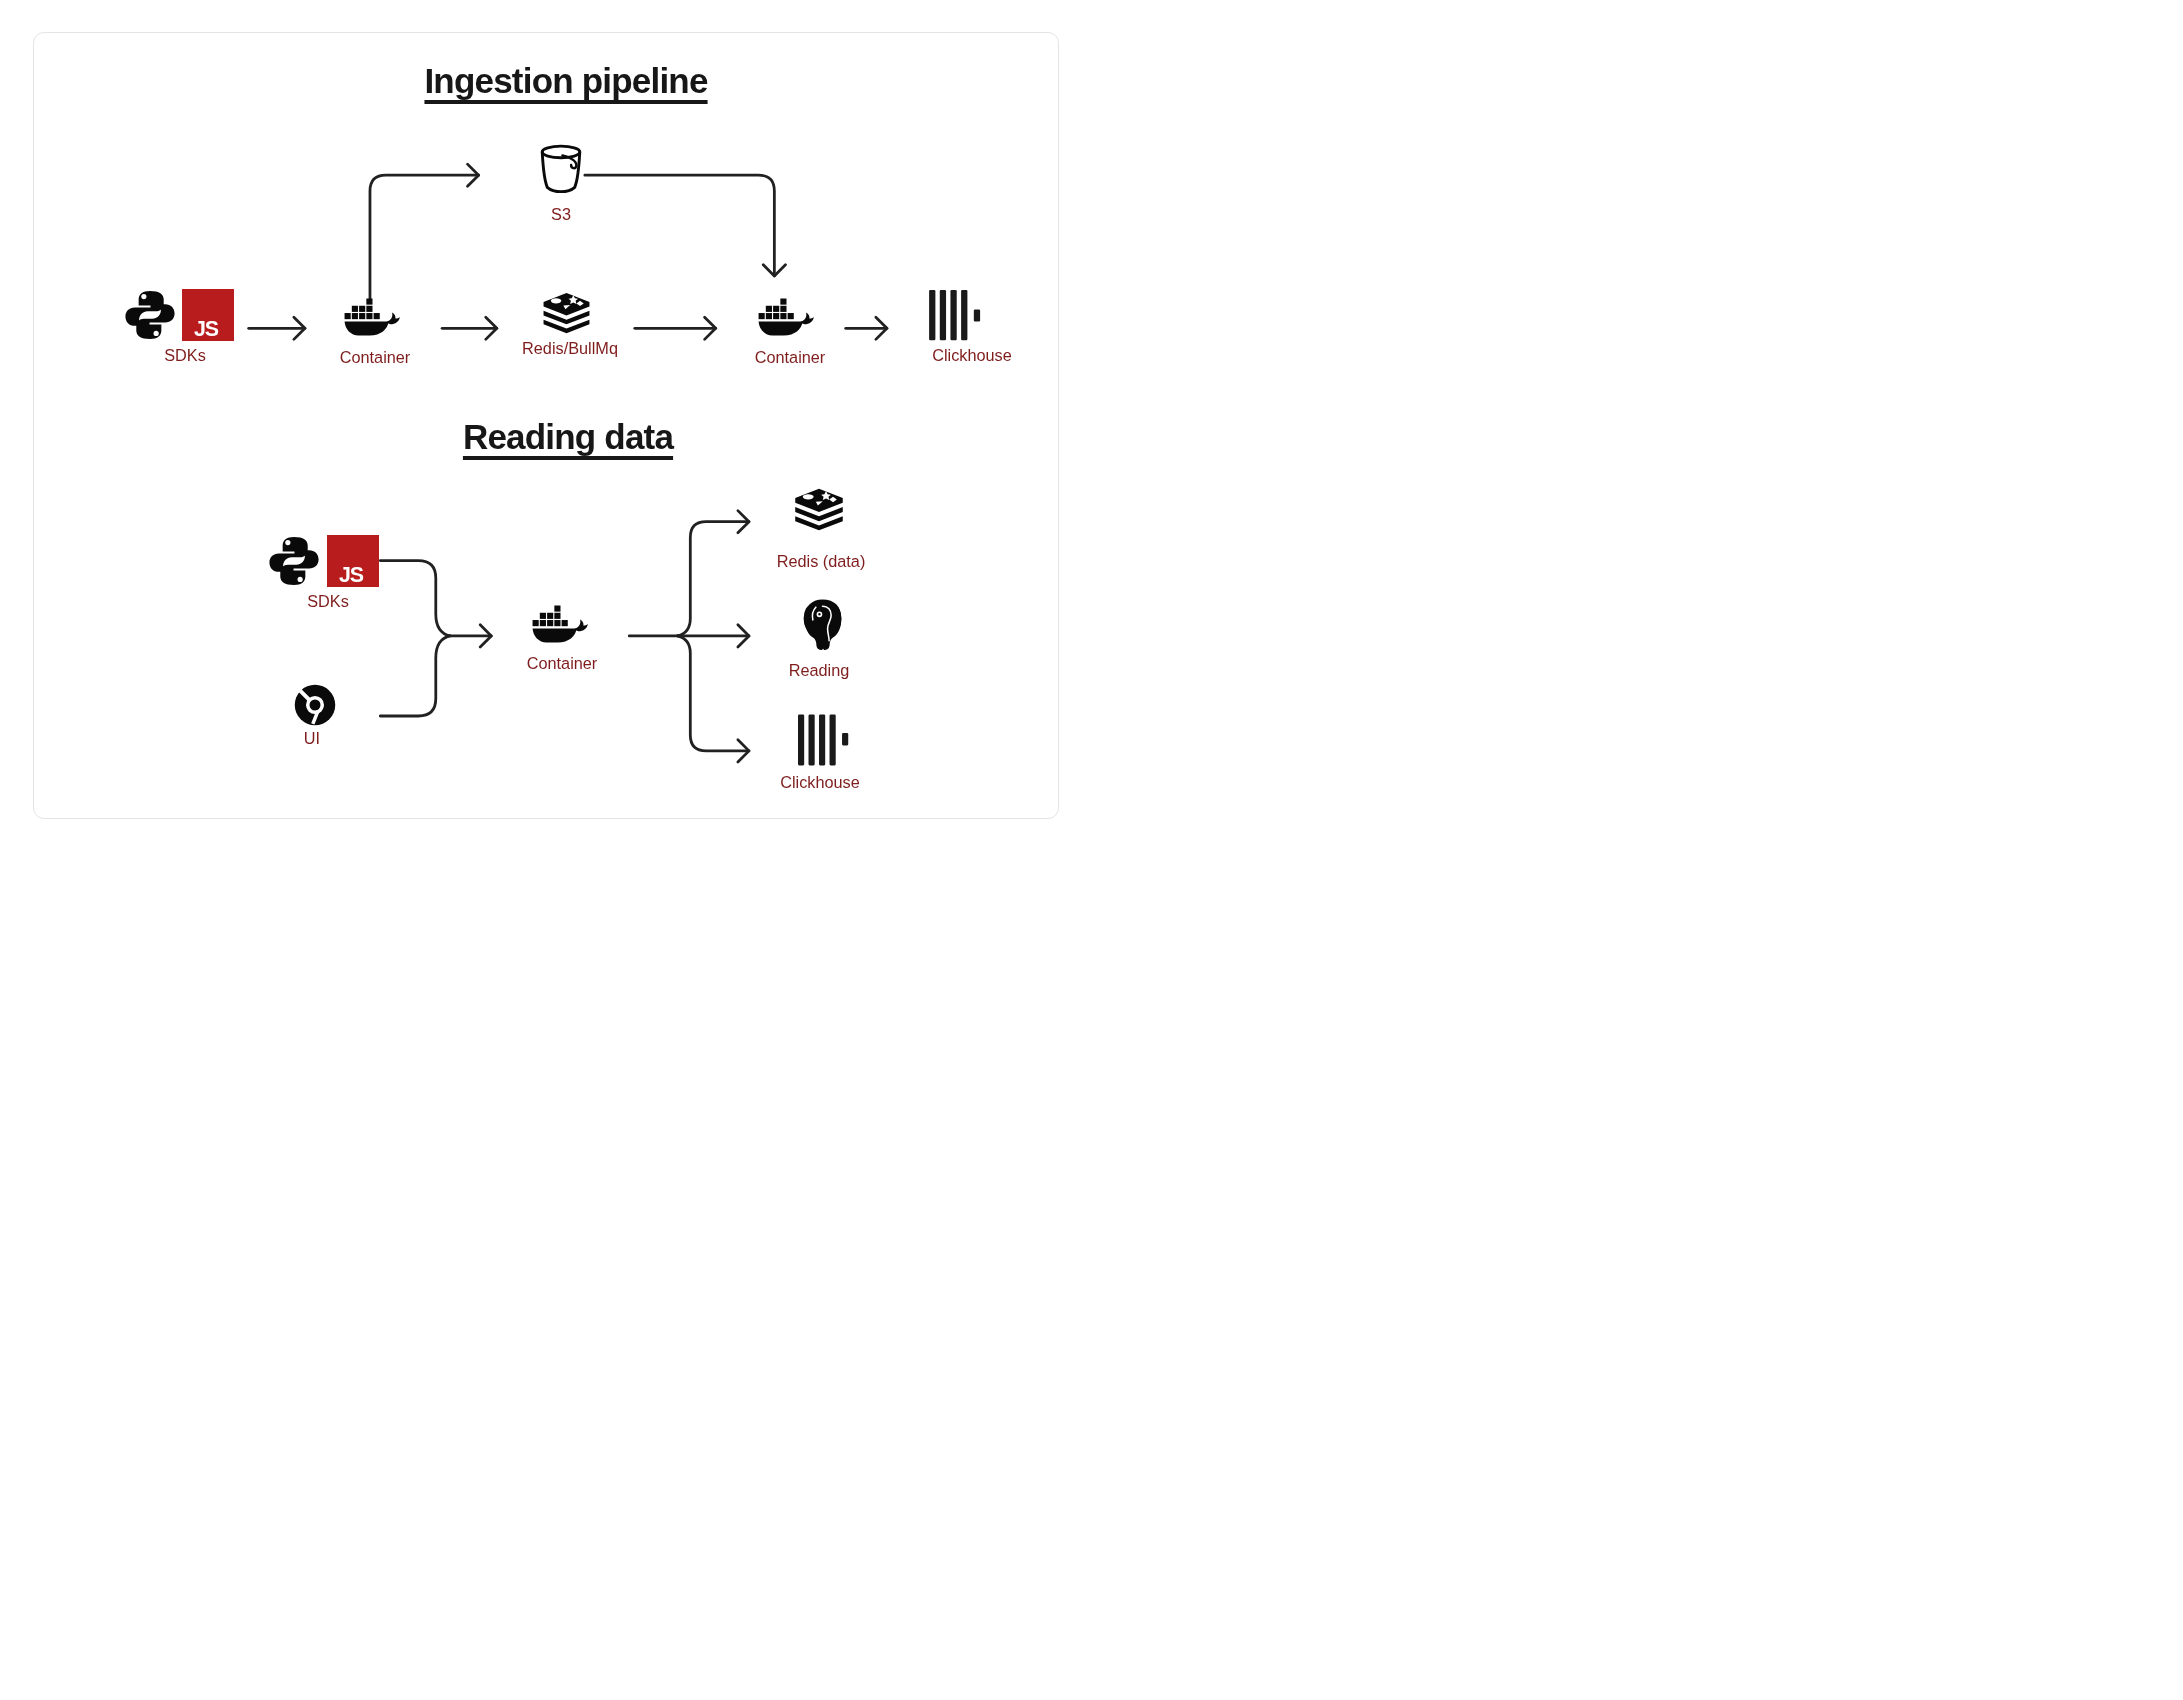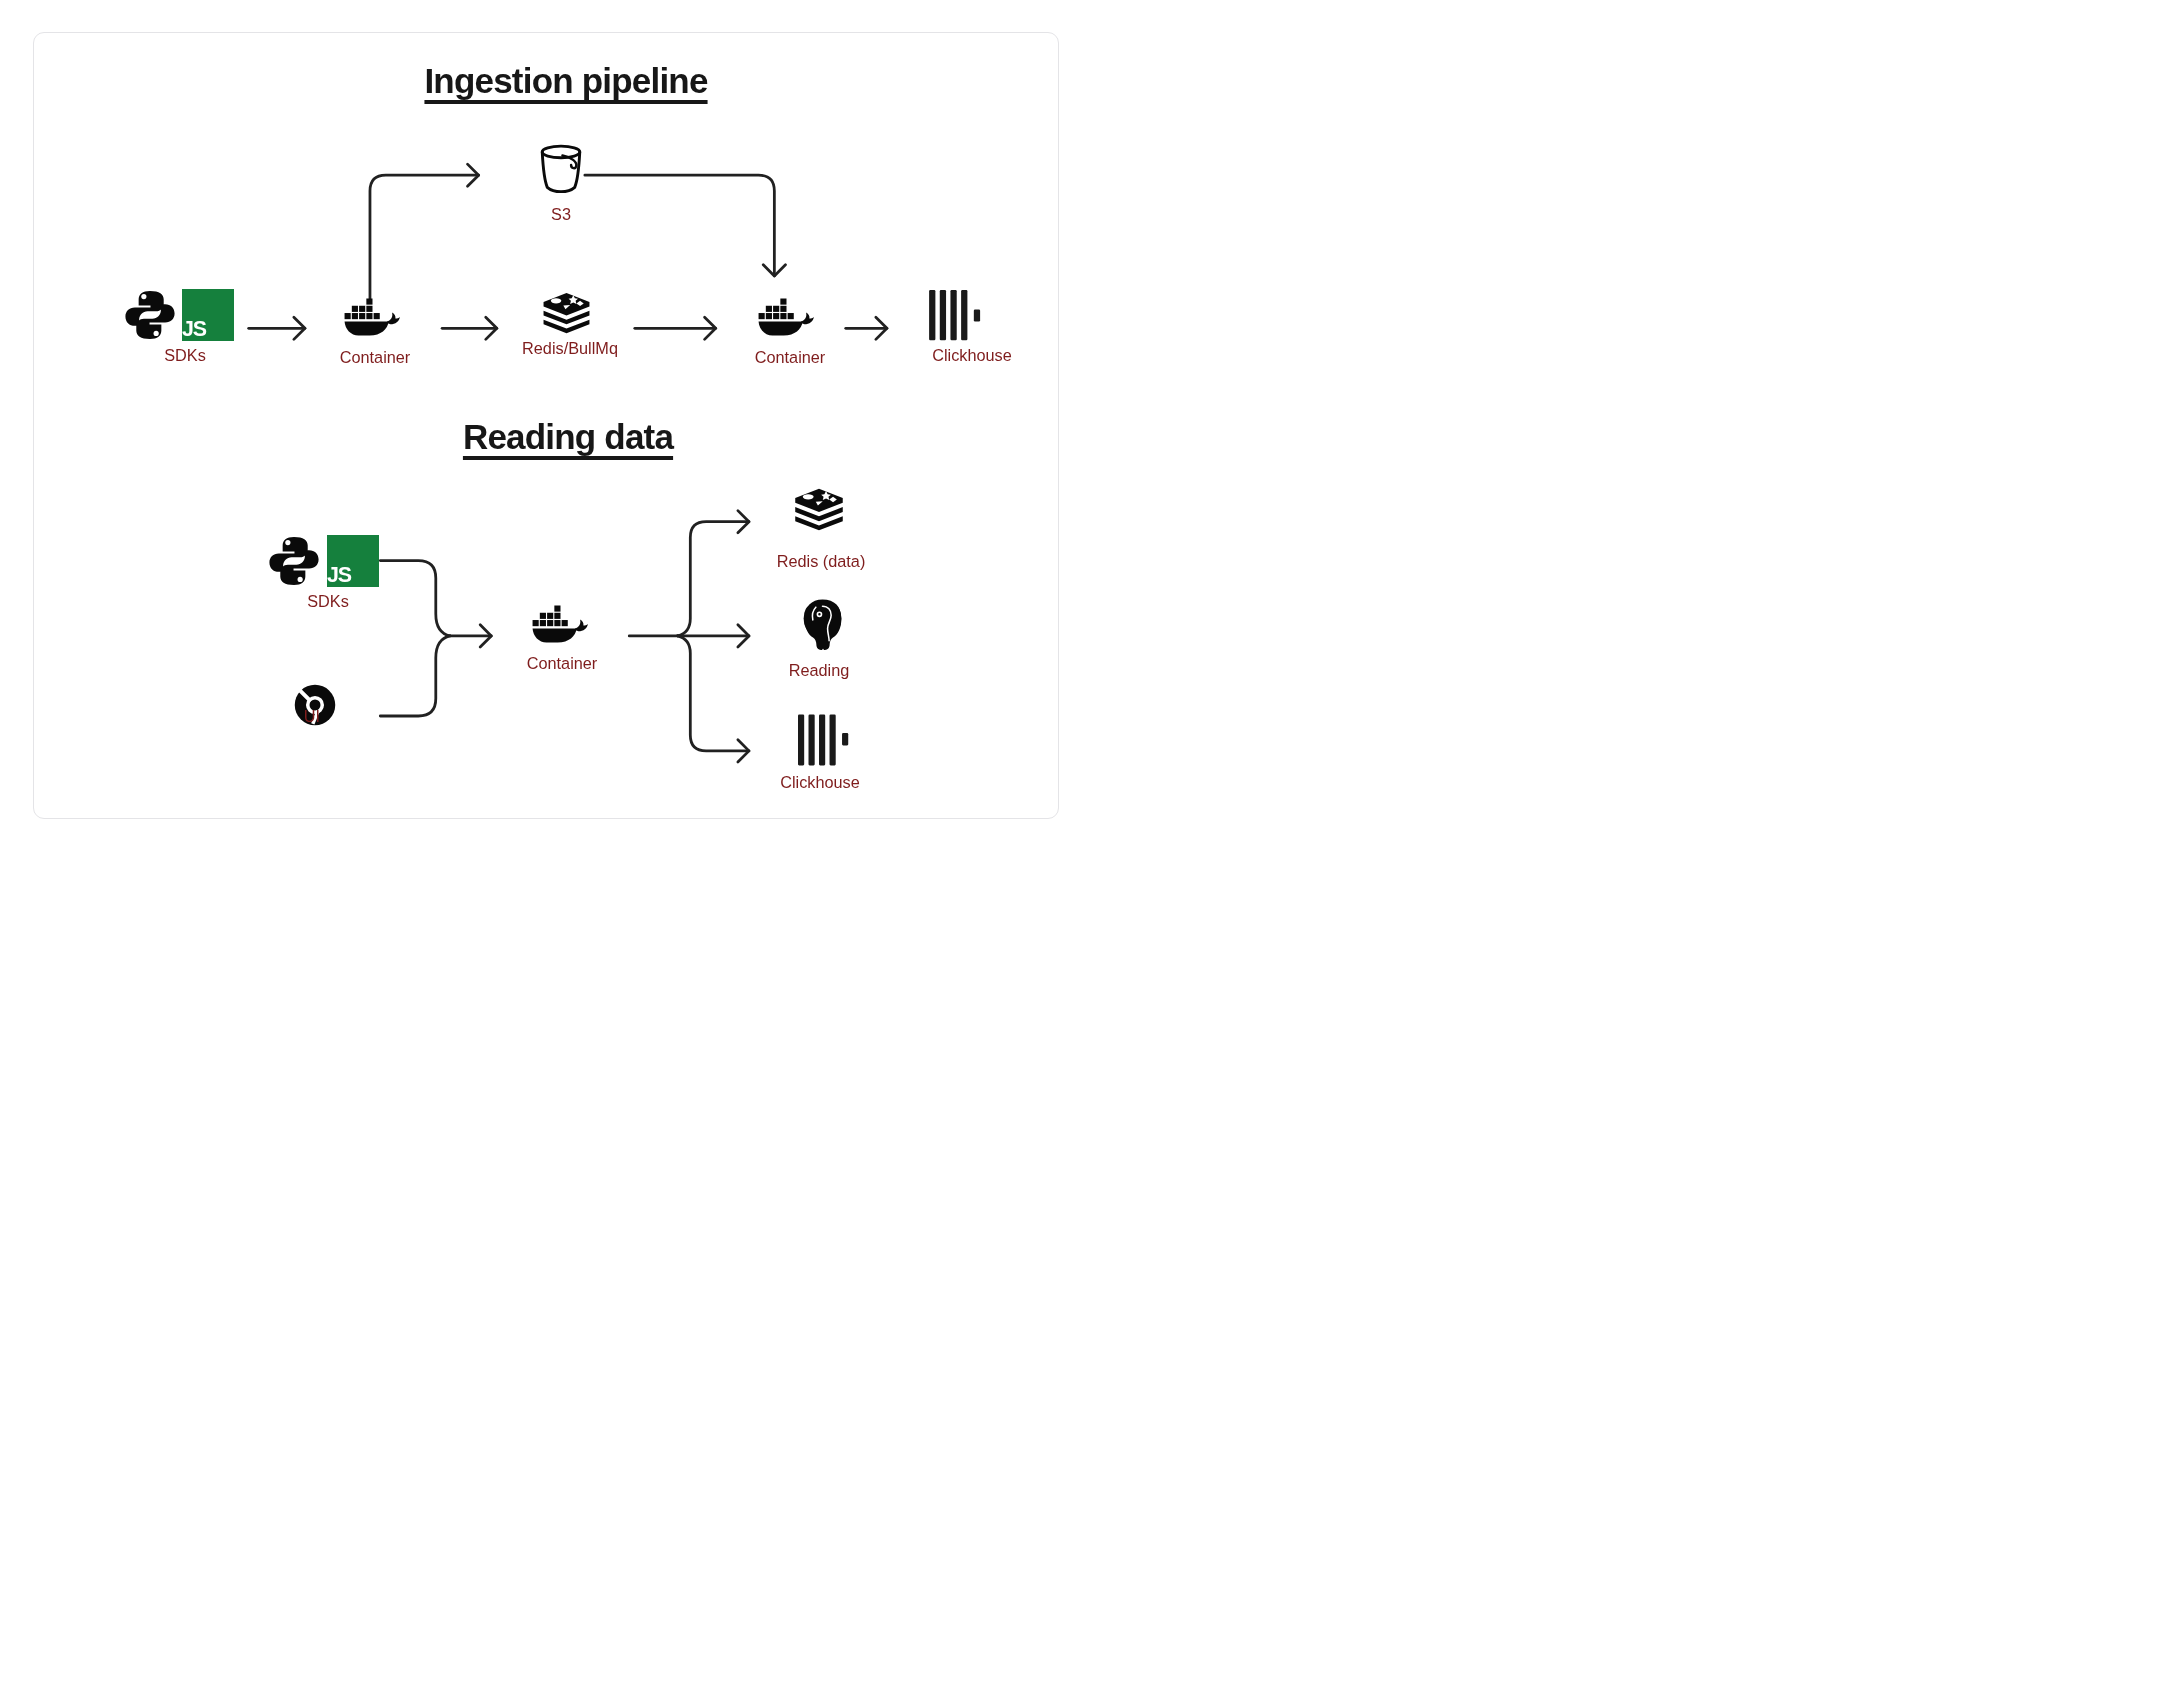--- a/index.html
+++ b/index.html
@@ -16,21 +16,21 @@
     font-size:35px;font-weight:800;letter-spacing:-0.8px;line-height:1;color:#171717;
     text-decoration:underline;text-decoration-thickness:4px;text-underline-offset:7.1px;
     white-space:nowrap;
   }
   .label{
     position:absolute;transform:translate(-50%,-50%);
     font-size:16.3px;font-weight:400;color:#7f1d1d;white-space:nowrap;line-height:1;
   }
   .icon{position:absolute;display:block;}
   .js-badge{
-    position:absolute;background:#15803d;display:flex;align-items:flex-end;justify-content:flex-start;
+    position:absolute;background:#b91c1c;display:flex;align-items:flex-end;justify-content:center;
     box-sizing:border-box;padding:1.6px 4px 0.8px 0;
   }
   .js-badge span{
     color:#ffffff;font-weight:700;font-size:21.4px;letter-spacing:-1.2px;line-height:1;
   }
   svg.connectors{position:absolute;left:0;top:0;width:1092px;height:850px;}
   .stroke{fill:none;stroke:#212121;stroke-width:3.5;stroke-linecap:round;stroke-linejoin:round;}
 </style>
 </head>
 <body>
@@ -190,21 +190,21 @@
 
   <svg class="icon" style="left:293px;top:683px;" width="44" height="44" viewBox="0 0 100 100">
     <circle cx="50" cy="50" r="46" fill="#0a0a0a"></circle>
     <g stroke="#ffffff" fill="none">
       <circle cx="50" cy="50" r="16.5" stroke-width="8"></circle>
       <path d="M15 16 L40 41" stroke-width="9"></path>
       <path d="M57 63 L45 93" stroke-width="8"></path>
       <path d="M66 45 L93 38" stroke-width="0"></path>
     </g>
   </svg>
-  <div class="label" style="left:312px;top:716px;">UI</div>
+  <div class="label" style="left:312px;top:738px;">UI</div>
 
   <svg class="icon" style="left:532px;top:604px;" width="57" height="41" viewBox="0 0 102 72">
     <g fill="#0a0a0a">
       <rect x="1" y="28" width="11" height="11"></rect>
         <rect x="14" y="28" width="11" height="11"></rect>
       <rect x="27" y="28" width="11" height="11"></rect>
         <rect x="40" y="28" width="11" height="11"></rect>
       <rect x="53" y="28" width="11" height="11"></rect>
       <rect x="14" y="15" width="11" height="11"></rect>
         <rect x="27" y="15" width="11" height="11"></rect>

